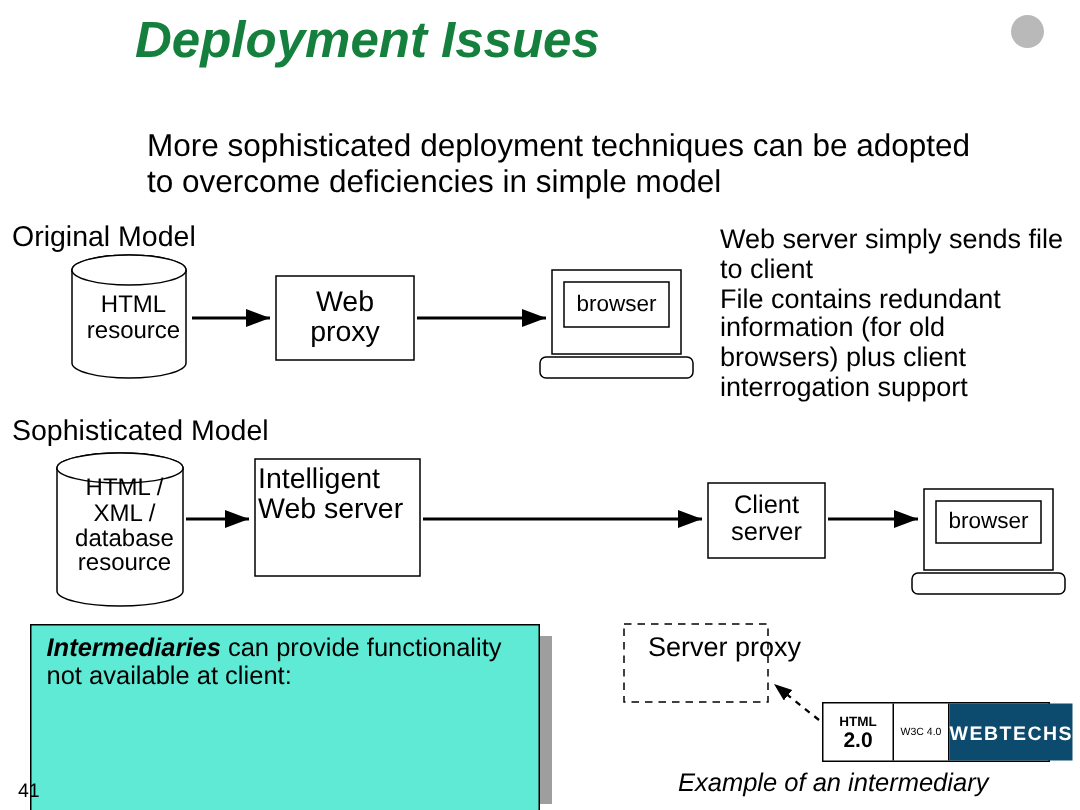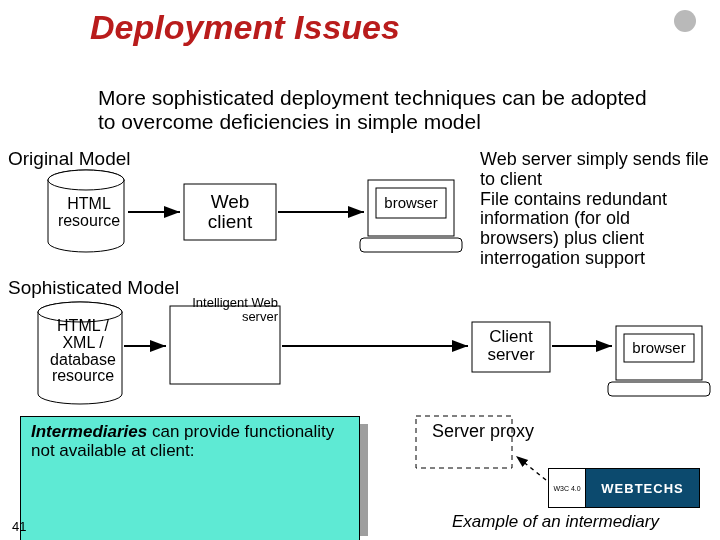--- a/index.html
+++ b/index.html
@@ -1,17 +1,17 @@
 <!DOCTYPE html>
 <html><head>
 <meta charset="utf-8">
 <style>
   html,body{margin:0;padding:0}
   body{width:720px;height:540px;background:#fff;font-family:Arial,Helvetica,sans-serif;color:#000;position:relative;overflow:hidden}
-  .title{color:#b91c1c;font-style:italic;font-weight:bold;font-size:34px;position:absolute;left:90px;top:8px}
+  .title{color:#15803d;font-style:italic;font-weight:bold;font-size:34px;position:absolute;left:90px;top:8px}
   .grey-dot{position:absolute;right:24px;top:10px;width:22px;height:22px;border-radius:50%;background:#b9b9b9}
   .intro{position:absolute;left:98px;top:86px;width:560px;font-size:21px;line-height:1.15}
   .hdr{position:absolute;font-size:19px;}
   .hdr1{left:8px;top:148px}
   .hdr2{left:8px;top:277px;white-space:nowrap}
   .svglayer{position:absolute;left:0;top:0}
   .desc{position:absolute;left:480px;top:150px;width:234px;font-size:18px;line-height:1.1}
   .notebox{position:absolute;left:20px;top:416px;width:340px}
   .notebox .shadow{position:absolute;left:8px;top:8px;width:100%;height:112px;background:#9e9e9e}
   .notebox .front{position:relative;background:#5eead4;border:1px solid #000;padding:6px 10px 6px 10px;width:100%;box-sizing:border-box;height:140px;font-size:17px;line-height:1.1}
@@ -87,42 +87,46 @@
   </g>
 
   <line x1="124" y1="346" x2="166" y2="346" stroke="#000" stroke-width="2" marker-end="url(#ah)"></line>
   <line x1="282" y1="346" x2="468" y2="346" stroke="#000" stroke-width="2" marker-end="url(#ah)"></line>
   <line x1="552" y1="346" x2="612" y2="346" stroke="#000" stroke-width="2" marker-end="url(#ah)"></line>
 
   <line x1="546" y1="480" x2="516" y2="456" stroke="#000" stroke-width="1.5" stroke-dasharray="4,4" marker-end="url(#ah)"></line>
 </svg>
 
 <div style="position:absolute;left:54px;top:196px;width:70px;font-size:16px;text-align:center;line-height:1.05">HTML resource</div>
-<div style="position:absolute;left:186px;top:192px;width:88px;font-size:19px;text-align:center;line-height:1.05">Web client</div>
+<div style="position:absolute;left:186px;top:192px;width:88px;font-size:19px;text-align:center;line-height:1.05">Web proxy</div>
 <div style="position:absolute;left:378px;top:194px;width:66px;font-size:15px;text-align:center">browser</div>
 
 <div class="desc"><span style="white-space:pre-line">Web server simply sends file to client
 File contains redundant information (for old browsers) plus client interrogation support</span></div>
 
 <div style="position:absolute;left:44px;top:318px;width:78px;font-size:16px;text-align:center;line-height:1.05">HTML / XML  / database resource</div>
-<div style="position:absolute;left:172px;top:296px;width:106px;font-size:13px;text-align:right;line-height:1.05">Intelligent Web server</div>
+<div style="position:absolute;left:172px;top:310px;width:106px;font-size:19px;text-align:left;line-height:1.05">Intelligent Web server</div>
 <div style="position:absolute;left:474px;top:328px;width:74px;font-size:17px;text-align:center;line-height:1.05">Client server</div>
 <div style="position:absolute;left:626px;top:339px;width:66px;font-size:15px;text-align:center">browser</div>
 
 <div class="sproxy">Server proxy</div>
 
 <div class="notebox">
   <div class="shadow"></div>
   <div class="front">
     <span style="font-style:italic;font-weight:bold">Intermediaries</span><span> can provide functionality not available at client:</span>
   </div>
 </div>
 
 <div class="logos">
   <div class="row">
+    <div class="a">
+        <span>HTML</span>
+        <span class="big">2.0</span>
+      </div>
     <div class="b">
         <span>W3C 4.0</span>
       </div>
     <div class="c">
         <span>WEBTECHS</span>
       </div>
   </div>
 </div>
 
 <div class="example">Example of an intermediary</div>

